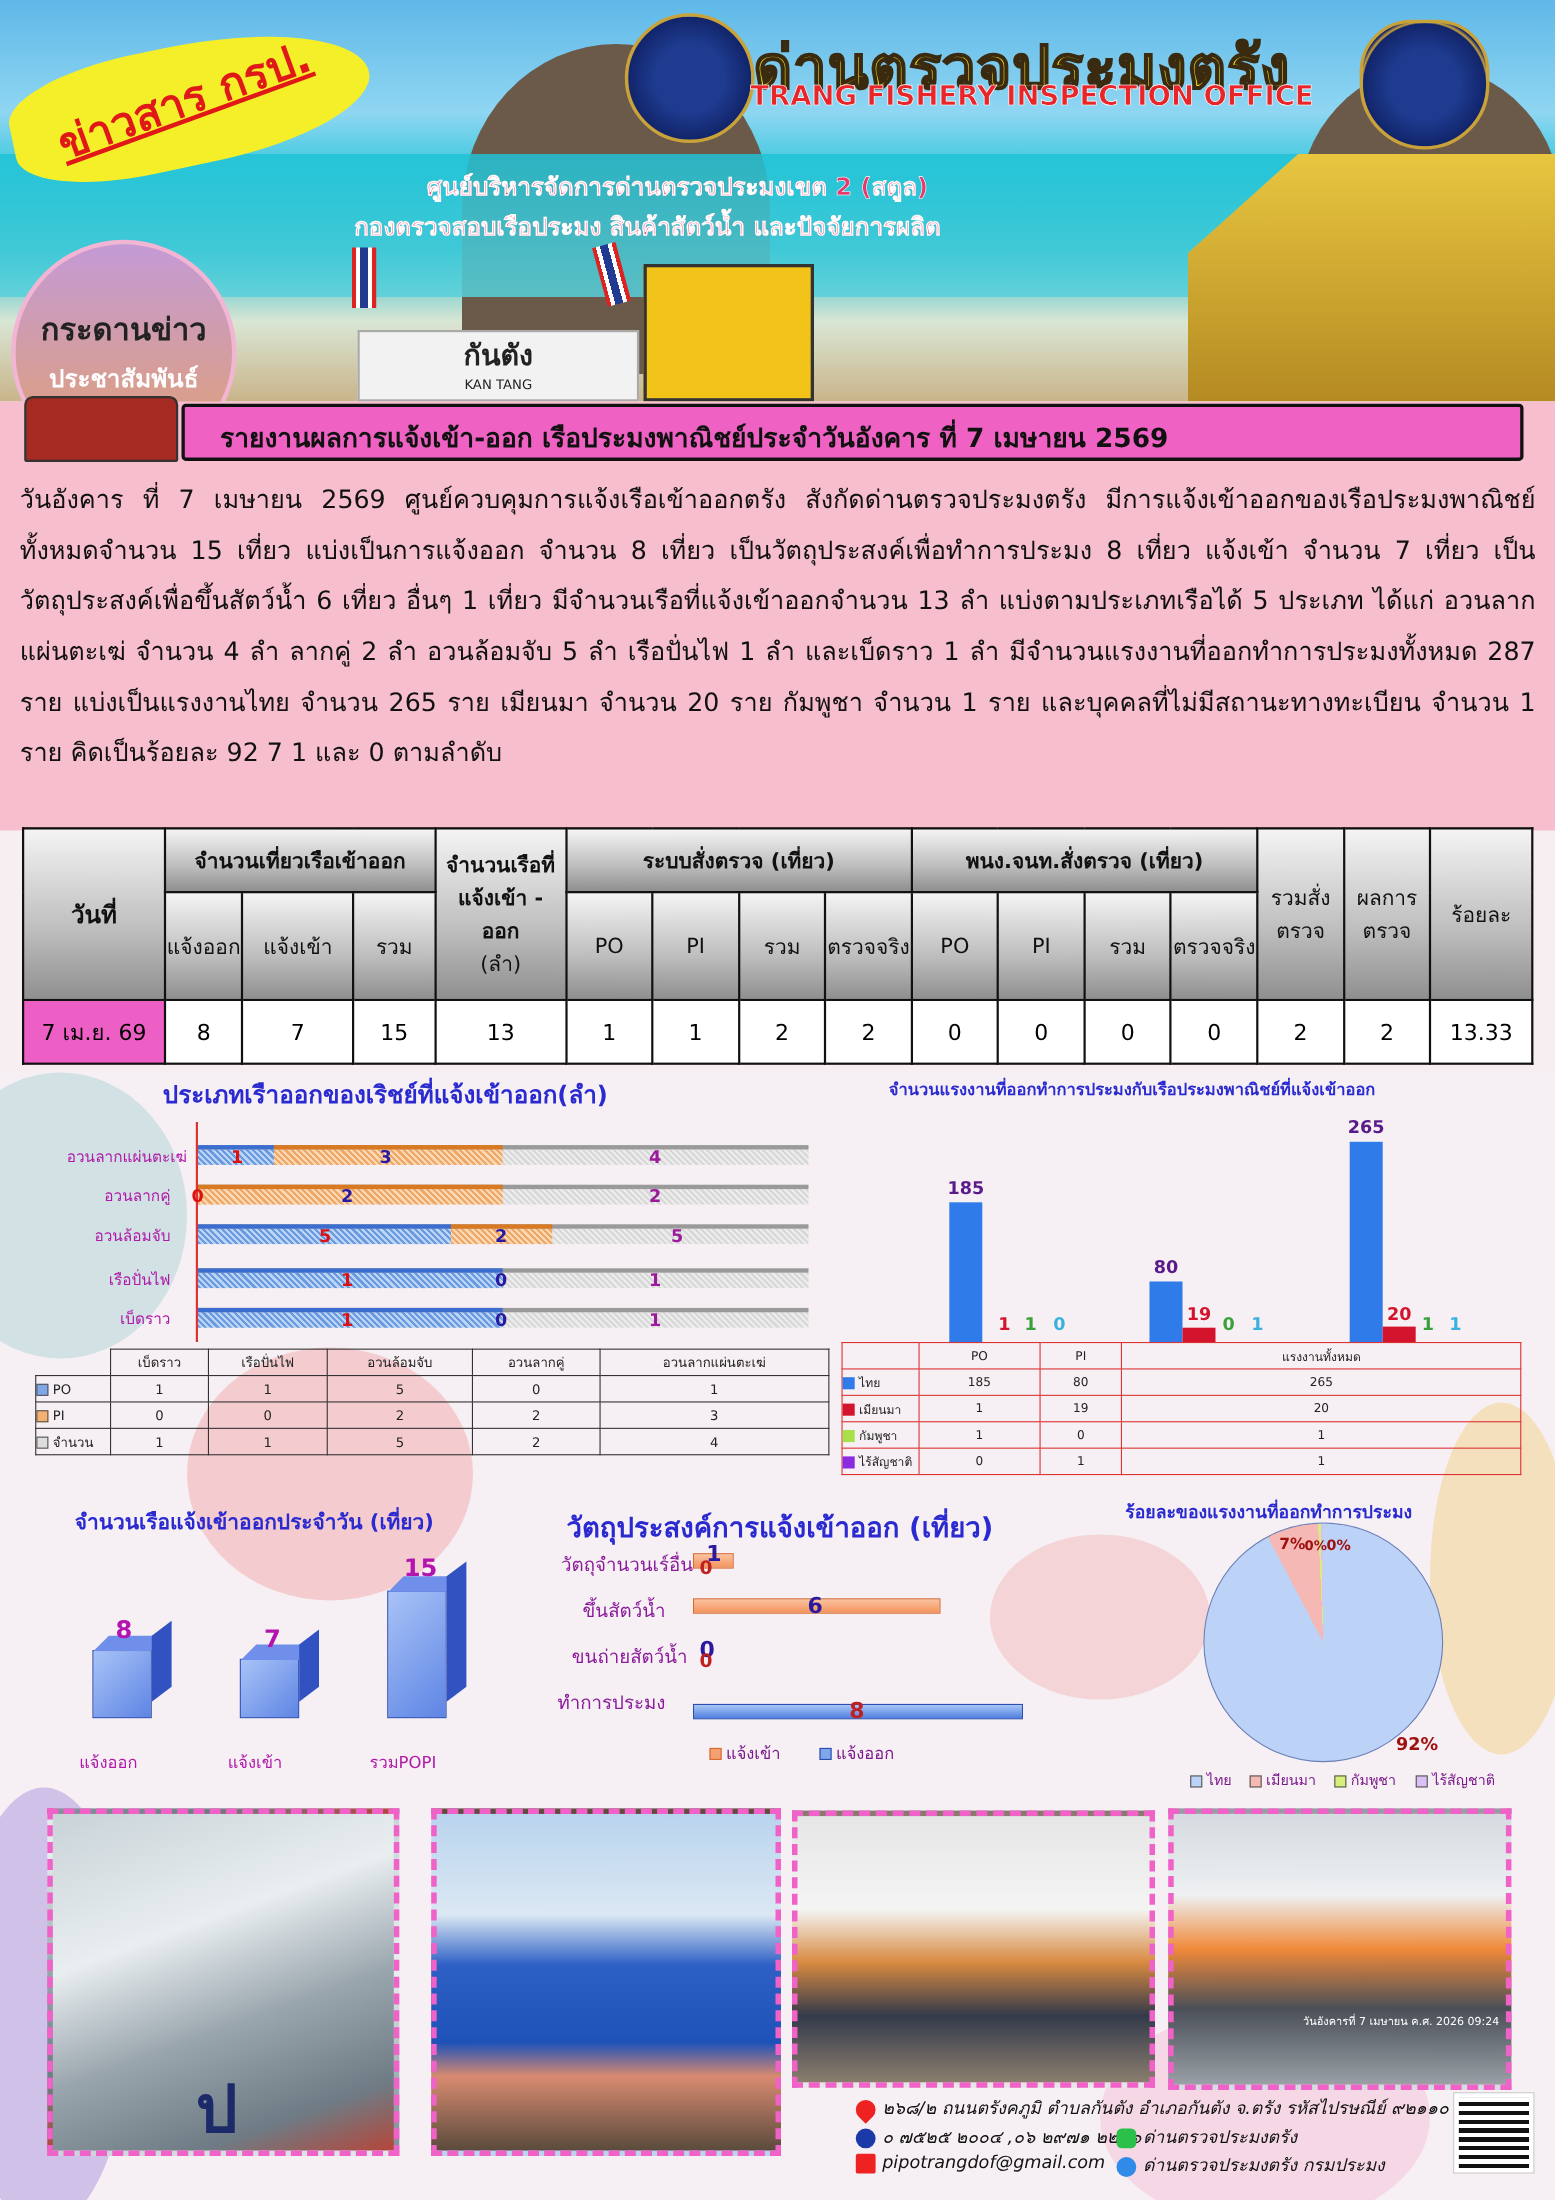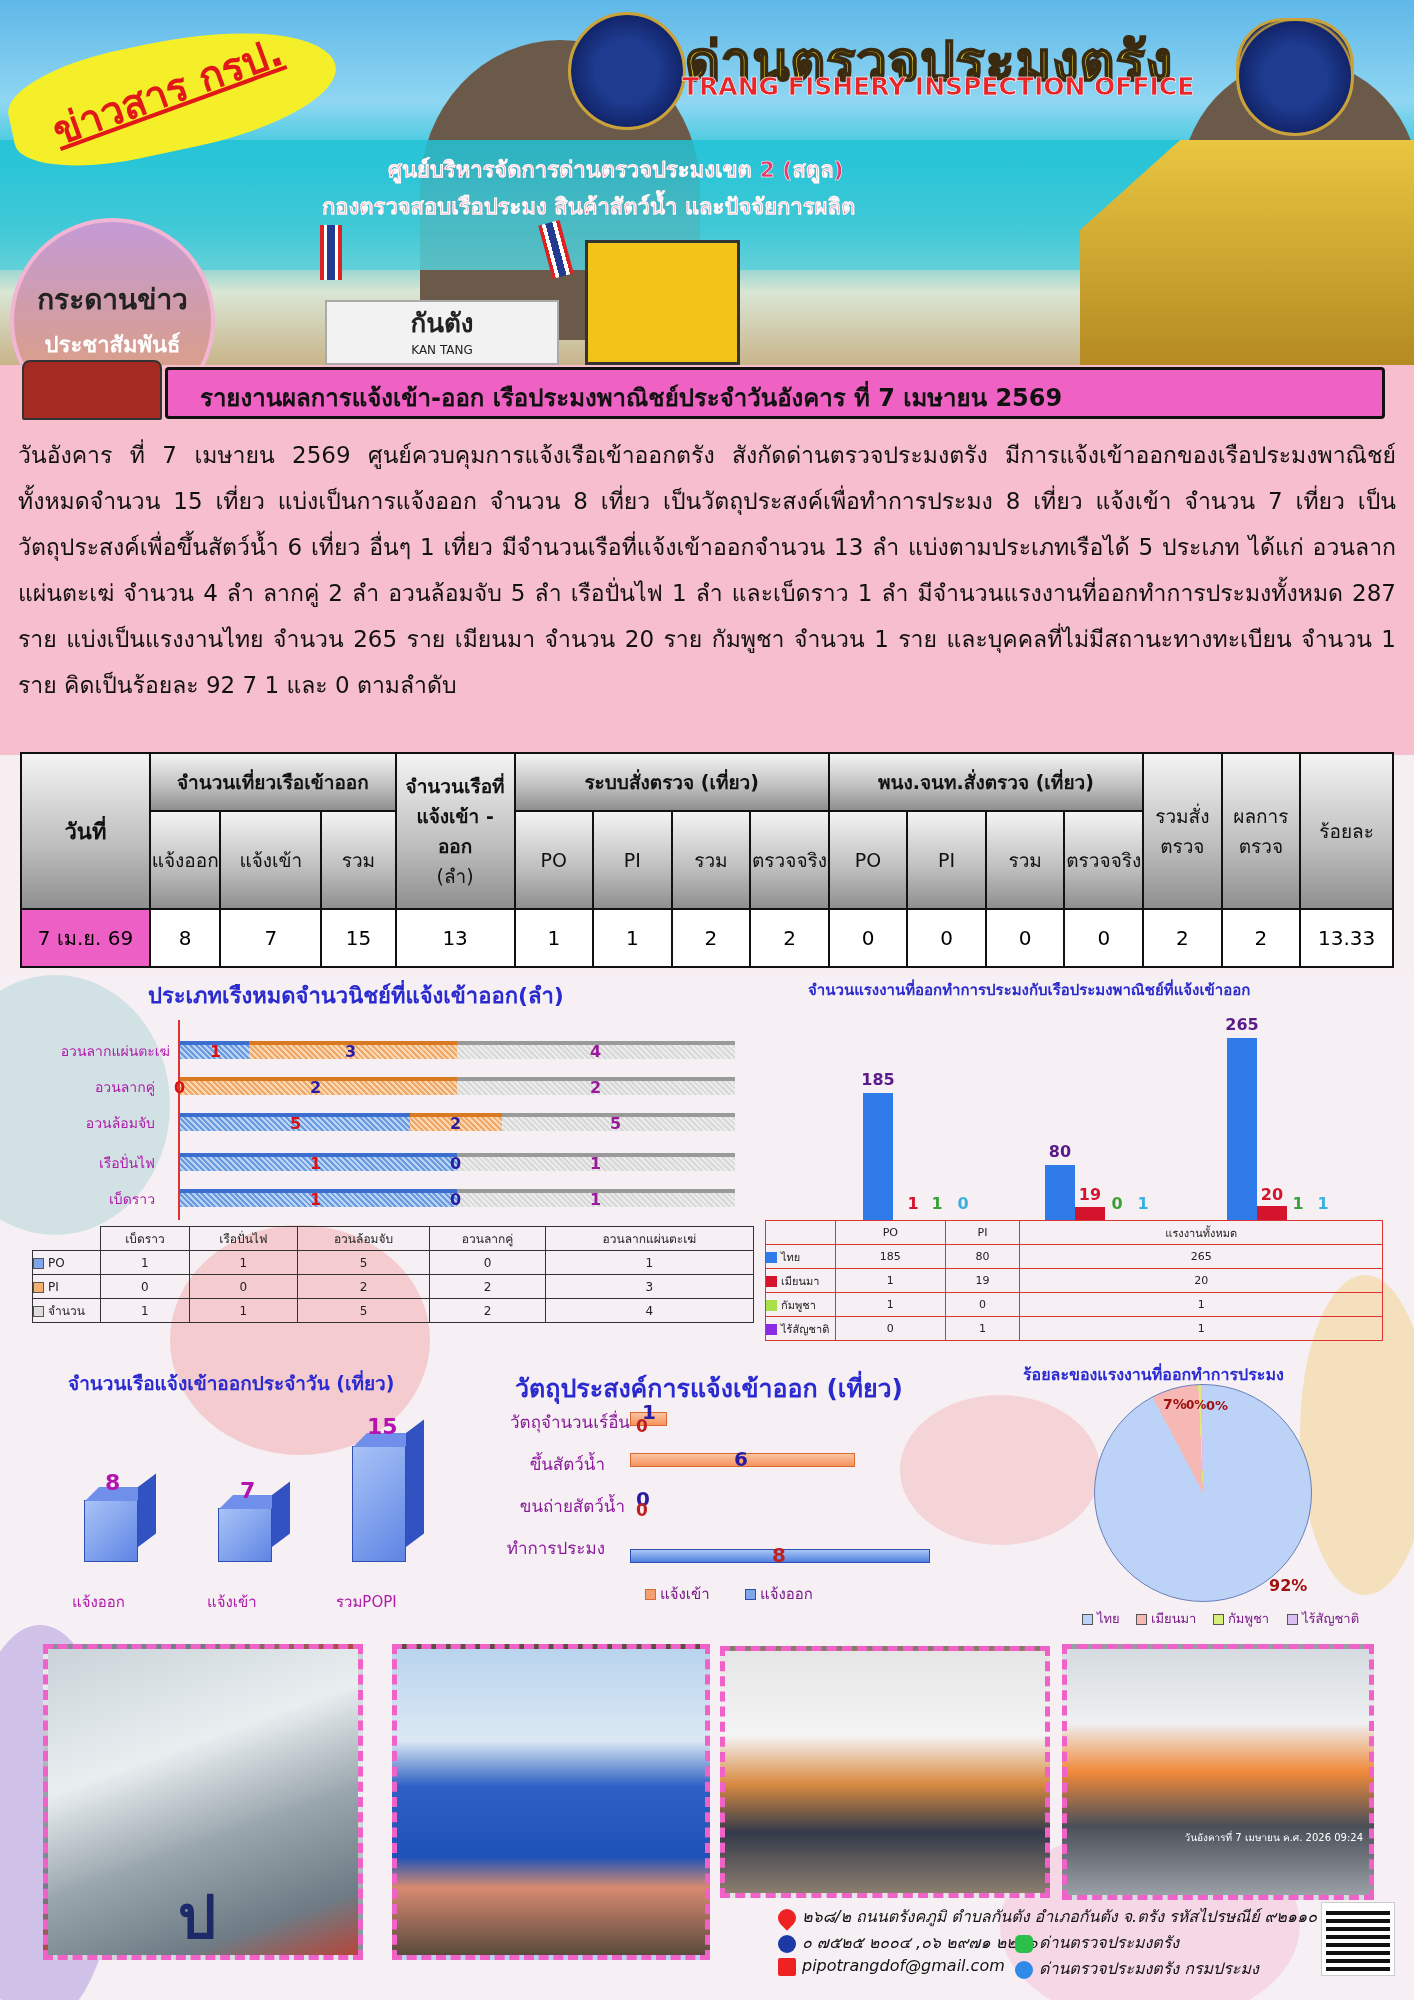--- a/index.html
+++ b/index.html
@@ -10,21 +10,21 @@
   .badge-news { position: absolute; left: 8px; top: 40px; width: 330px; height: 110px; background: #f5ef2a; transform: rotate(-12deg); border-radius: 40% 60% 50% 40%; }
   .badge-news span { position: absolute; left: 40px; top: 18px; font: bold 40px "DejaVu Sans", sans-serif; color: #e01818; transform: rotate(-8deg); text-decoration: underline; }
   .seal { position: absolute; width: 118px; height: 118px; border-radius: 50%; background: radial-gradient(circle, #1e3b8f 40%, #12256b 70%, #c9a23a 72%, #12256b 76%); border: 3px solid #c9a23a; }
   .title-th { position: absolute; left: 685px; top: 18px; font: bold 54px "DejaVu Sans", sans-serif; color: #f6e11a; -webkit-text-stroke: 2px #3a2a10; letter-spacing: 1px; }
   .title-en { position: absolute; left: 682px; top: 72px; font: bold 25px "DejaVu Sans", sans-serif; color: #e8262a; -webkit-text-stroke: 0.6px #fff; }
   .sub1, .sub2 { position: absolute; font: bold 22px "DejaVu Sans", sans-serif; color: #e63a6d; -webkit-text-stroke: 0.5px #fff; }
   .sub1 { left: 388px; top: 152px; }
   .sub2 { left: 322px; top: 189px; }
   .station { position: absolute; left: 1080px; top: 140px; width: 334px; height: 225px; background: linear-gradient(180deg,#e8c640,#b48a22); clip-path: polygon(30% 0,100% 0,100% 100%,0 100%,0 40%); }
   .train { position: absolute; left: 585px; top: 240px; width: 155px; height: 125px; background: #f2c419; border: 3px solid #333; }
-  .sign { position: absolute; left: 325px; top: 300px; width: 234px; height: 65px; background: #f2f2f2; border: 2px solid #aaa; text-align: center; }
+  .sign { position: absolute; left: 325px; top: 300px; width: 256px; height: 65px; background: #f2f2f2; border: 2px solid #aaa; text-align: center; }
   .sign .a { font: bold 26px "DejaVu Sans", sans-serif; color: #222; }
   .sign .b { font: 12px "DejaVu Sans", sans-serif; color: #222; }
   .flag { position: absolute; width: 22px; height: 55px; background: linear-gradient(90deg,#d22 0 16%,#fff 16% 33%,#223a8f 33% 66%,#fff 66% 83%,#d22 83%); }
   .board-circle { position: absolute; left: 10px; top: 218px; width: 205px; height: 205px; border-radius: 50%; background: linear-gradient(180deg,#c49ad6,#e1a070); border: 4px solid #f2b6d4; text-align: center; }
   .board-circle .l1 { margin-top: 55px; font: bold 28px "DejaVu Sans", sans-serif; color: #222; }
   .board-circle .l2 { font: bold 22px "DejaVu Sans", sans-serif; color: #fff; margin-top: 6px; }
   .train-icon { position: absolute; left: 22px; top: 360px; width: 140px; height: 60px; background: #a52b22; border: 2px solid #333; border-radius: 8px 8px 2px 2px; }
 
   .report-band { position: absolute; left: 0; top: 365px; width: 1414px; height: 390px; background: #f7bfcd; }
   .report-title-bar { position: absolute; left: 165px; top: 367px; width: 1220px; height: 52px; background: #ef62c4; border: 3px solid #111; border-radius: 4px; }
@@ -165,21 +165,21 @@
 
 <div class="panel-bg" style="top:975px;">
   <div class="blob" style="left:-60px;top:0;width:230px;height:260px;background:#8cc6c6;"></div>
   <div class="blob" style="left:170px;top:250px;width:260px;height:230px;background:#f28a8a;"></div>
   <div class="blob" style="left:900px;top:420px;width:200px;height:150px;background:#f4a0a0;"></div>
   <div class="blob" style="left:1300px;top:300px;width:130px;height:320px;background:#f3c45a;"></div>
   <div class="blob" style="left:-40px;top:650px;width:160px;height:400px;background:#8a6ad0;"></div>
   <div class="blob" style="left:1000px;top:850px;width:300px;height:200px;background:#f4a8c8;"></div>
 </div>
 
-<div class="chart-title" style="left:148px;top:978px;">ประเภทเรืงหมดจำนวนิชย์ที่แจ้งเข้าออก(ลำ)</div>
+<div class="chart-title" style="left:148px;top:978px;">ประเภทเรืาออกของเริชย์ที่แจ้งเข้าออก(ลำ)</div>
 <div>
   <div style="position:absolute;left:178px;top:1020px;width:2px;height:200px;background:#d33;"></div>
 
   <div class="hbar-label" style="left:30px;top:1040px;">อวนลากแผ่นตะเฆ่</div>
   <div class="hbar-row" style="top:1041px;">
     <div class="seg seg-po" style="left:0;width:69px;"></div>
     <div class="seg seg-pi" style="left:69px;width:208px;"></div>
     <span class="seg-num" style="left:30px;color:#d11;">1</span>
     <span class="seg-num" style="left:165px;color:#2a1aa0;">3</span>
     <span class="seg-num" style="left:410px;color:#9a1a9a;">4</span>

